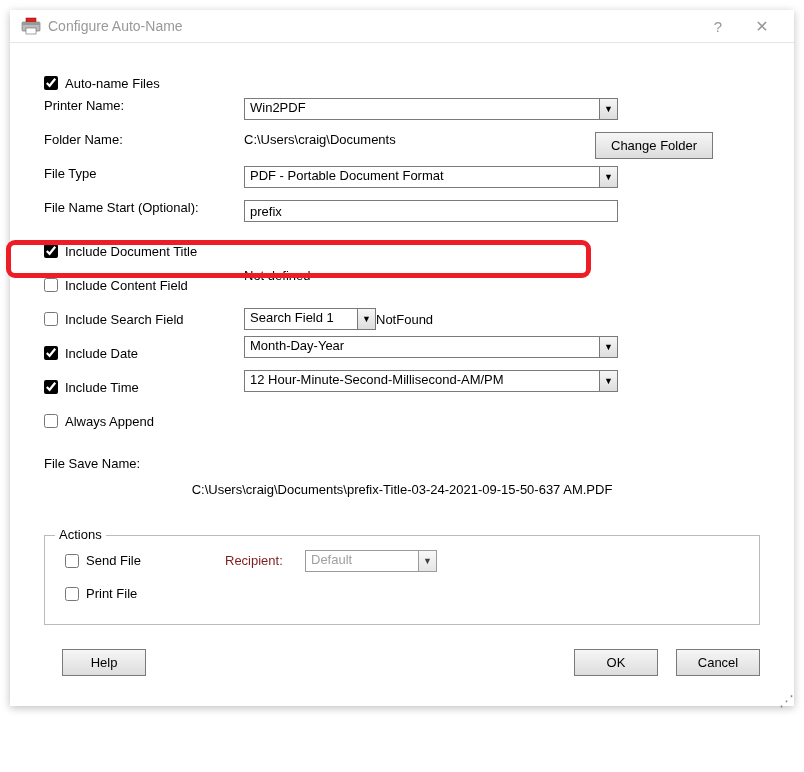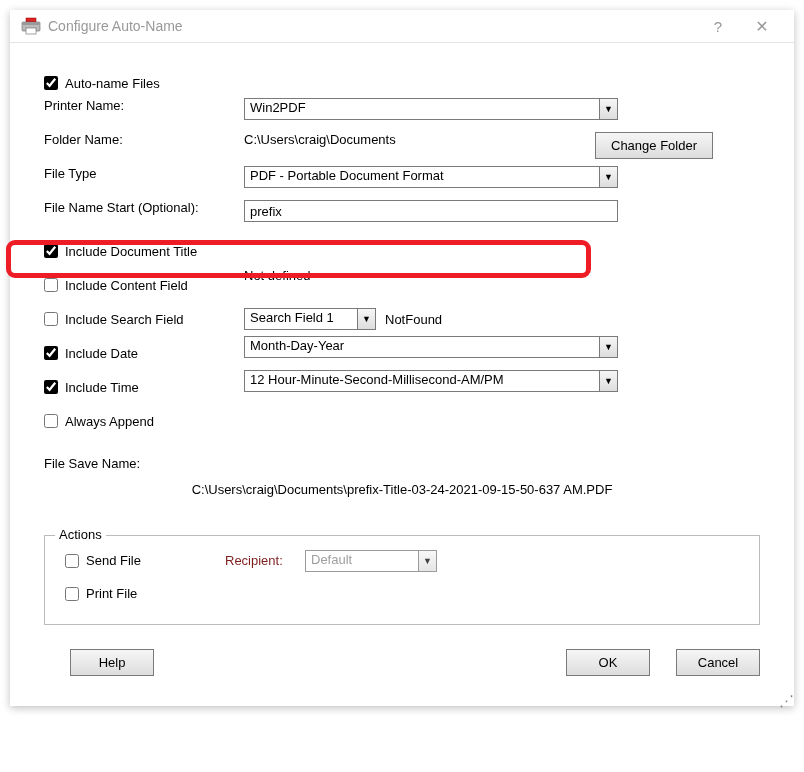--- a/index.html
+++ b/index.html
@@ -22,34 +22,34 @@
     .val{color:#000}
     .combo{display:flex;width:374px;height:22px;border:1px solid #7a7a7a;background:#fff}
     .combo .ct{flex:1;padding:1px 5px}
     .combo .cd{width:18px;background:linear-gradient(#f6f6f6,#ddd);border-left:1px solid #7a7a7a;display:flex;align-items:center;justify-content:center;font-size:9px}
     .combo.sm{width:132px}
     .textbox{width:374px;height:22px;border:1px solid #7a7a7a;padding:1px 5px;background:#fff;outline:none;font-size:13px}
     .btn{height:27px;min-width:84px;background:linear-gradient(#f6f6f6,#ddd);border:1px solid #7a7a7a;color:#000;font-size:13px;padding:0 8px}
     .change-folder-pos{position:absolute;left:585px}
     .redbox{position:absolute;border:5px solid #ee1c25;border-radius:9px;pointer-events:none}
     .sf-row{display:flex;align-items:center}
-    .sf-row .combo.sm{margin-right:9px}
+    .sf-row .combo.sm{margin-right:0}
     .fsn{padding:18px 0 2px 0}
     .fsn-path{text-align:center;padding:9px 0 18px 0}
     .fieldset{border:1px solid #bbb;margin-top:20px;padding:8px 10px 14px 10px;position:relative}
     .fieldset .legend{position:absolute;top:-9px;left:10px;background:#fff;padding:0 4px}
     .fs-row{display:flex;align-items:center;height:33px}
     .fs-chk{display:flex;align-items:center;width:160px;margin-left:10px}
     .fs-chk input{margin-right:7px;width:14px;height:14px}
     .rec-lab{color:#7f1d1d;width:80px}
     .combo.disabled{opacity:.75}
     .combo.disabled .ct{color:#808080}
     .btnbar{display:flex;margin-top:24px}
     .btnbar .spacer{flex:1}
-    .btnbar .btn{margin-left:26px}
+    .btnbar .btn{margin-left:18px}
     .resize{text-align:right;padding:1px 3px 1px 0;color:#888;line-height:8px;font-size:15px;letter-spacing:-3px}
   </style>
 </head>
 <body>
 
 <div class="shadow-wrap">
   <div class="titlebar">
     <span class="icon">
       <svg class="printer-svg" viewBox="0 0 22 18">
         <rect x="6" y="1" width="10" height="4" fill="#d22" stroke="#900" stroke-width="0.5"></rect>

